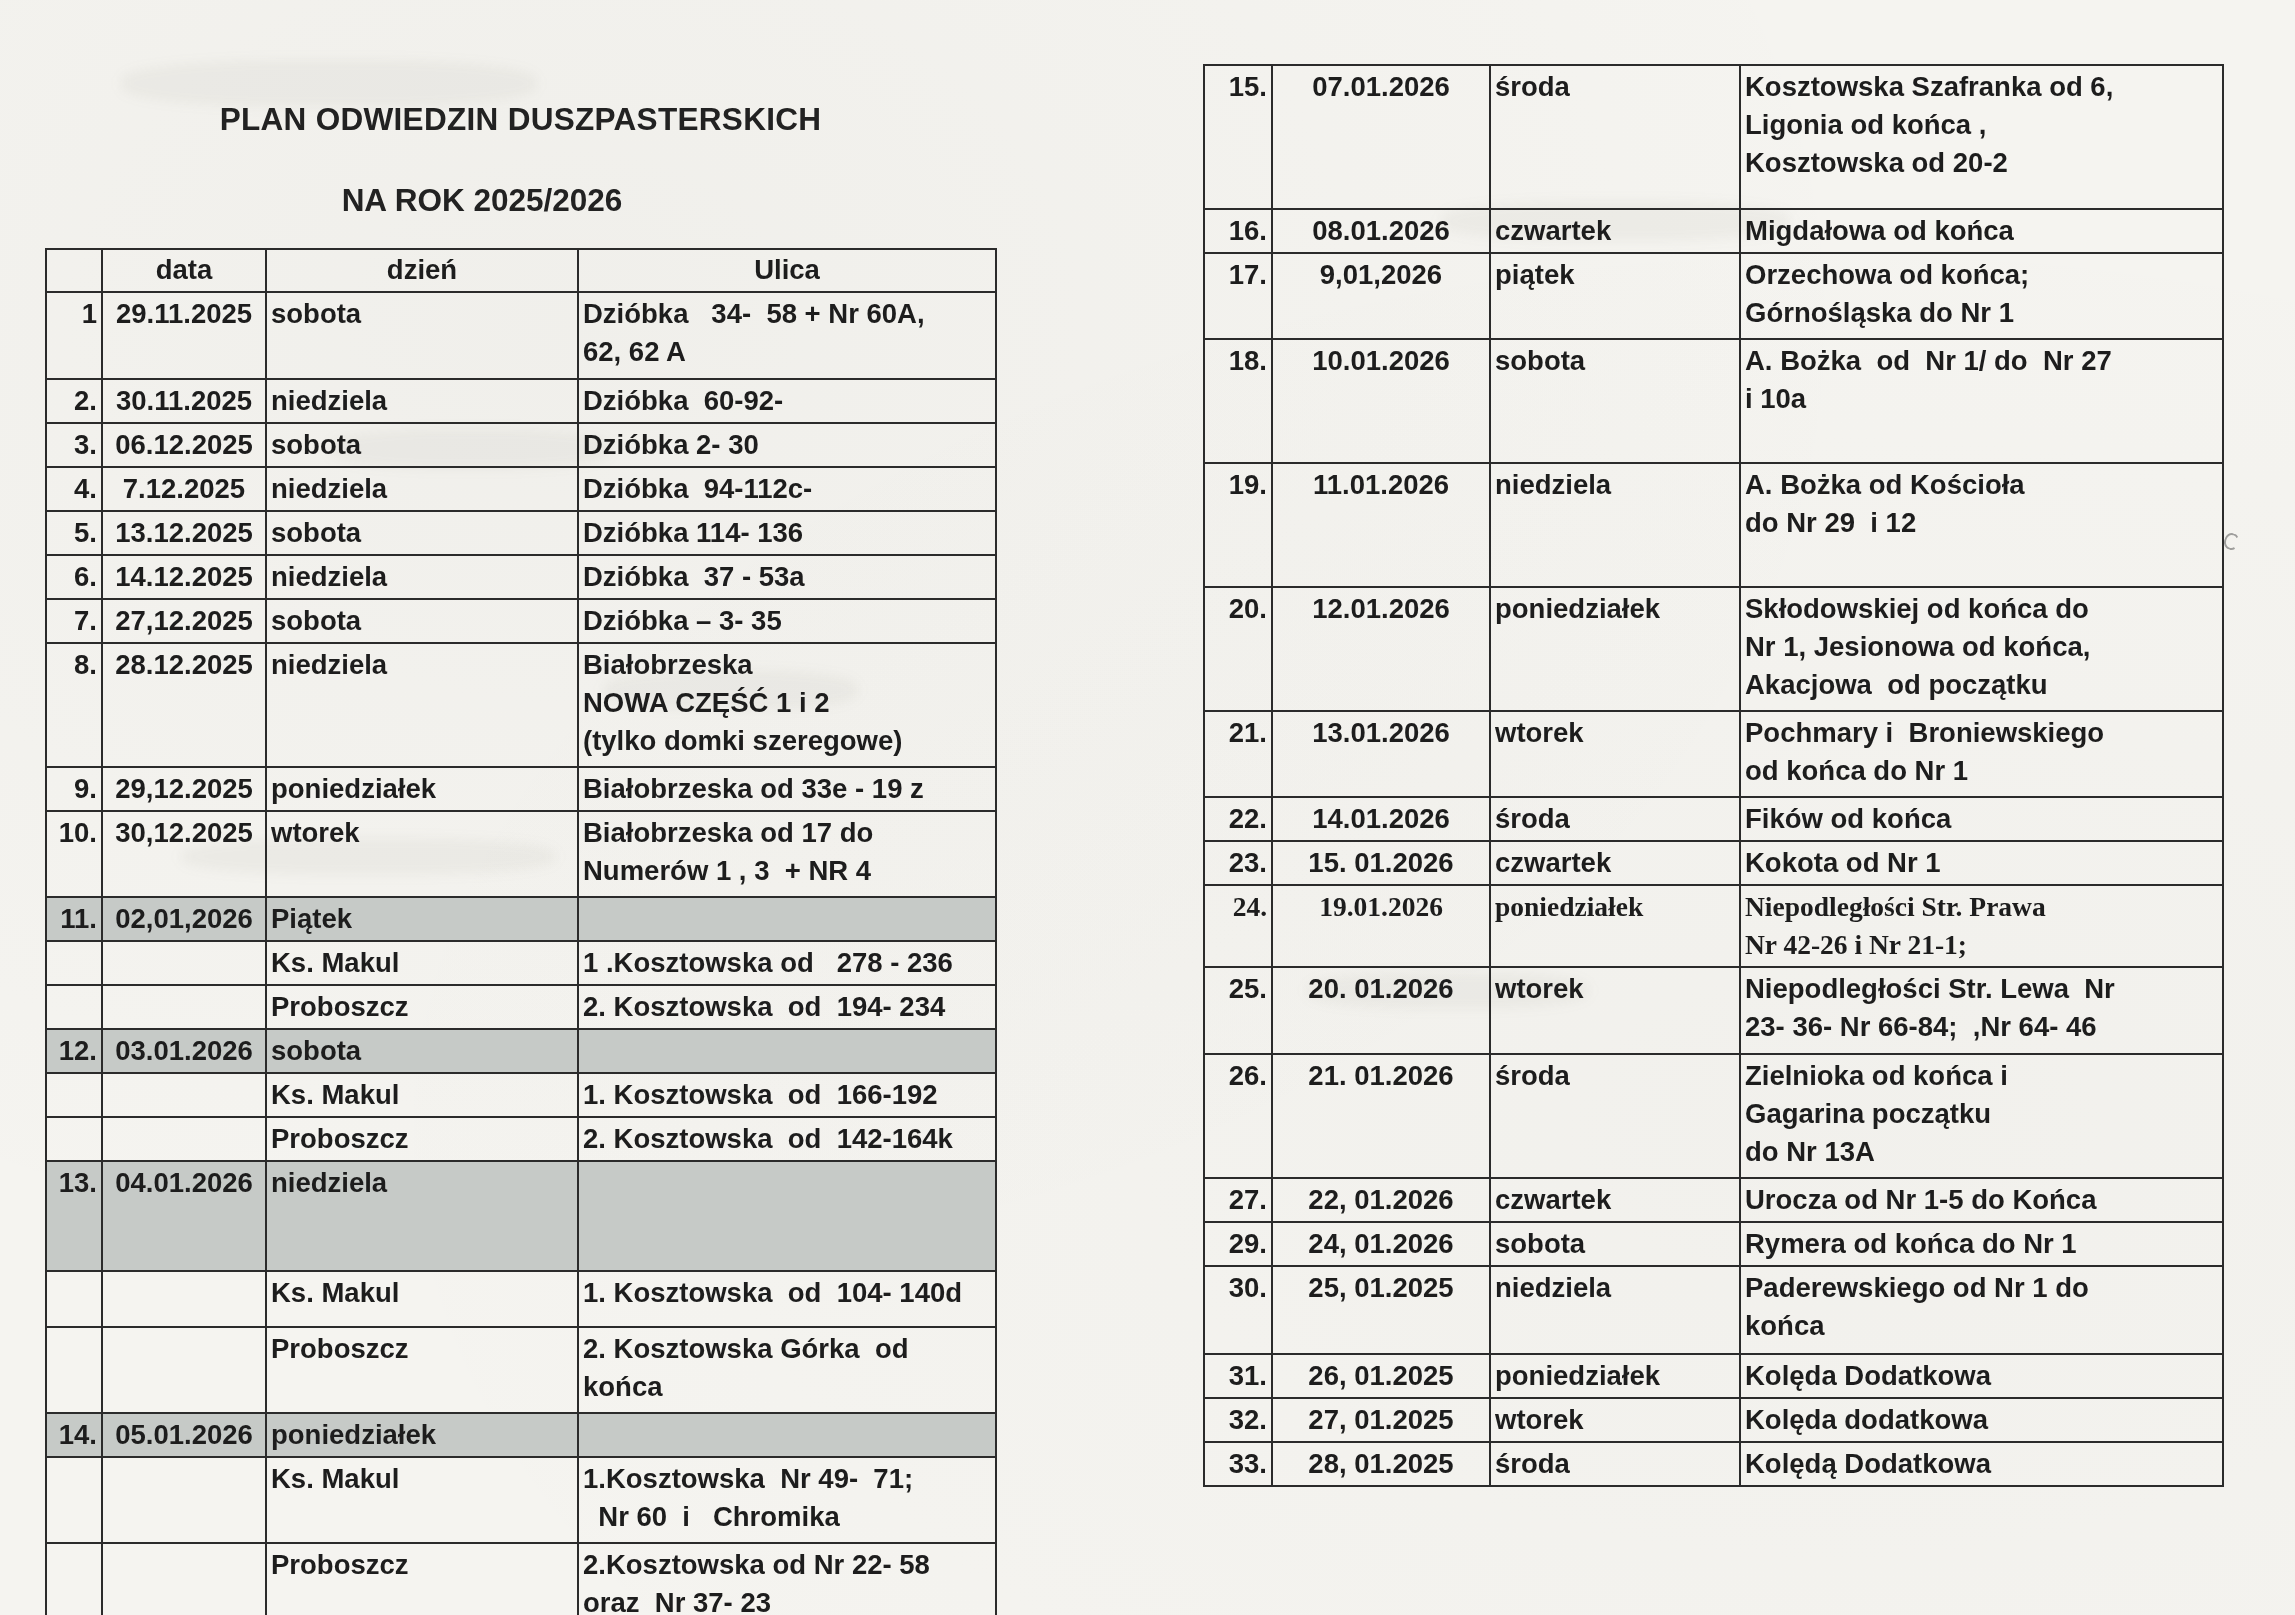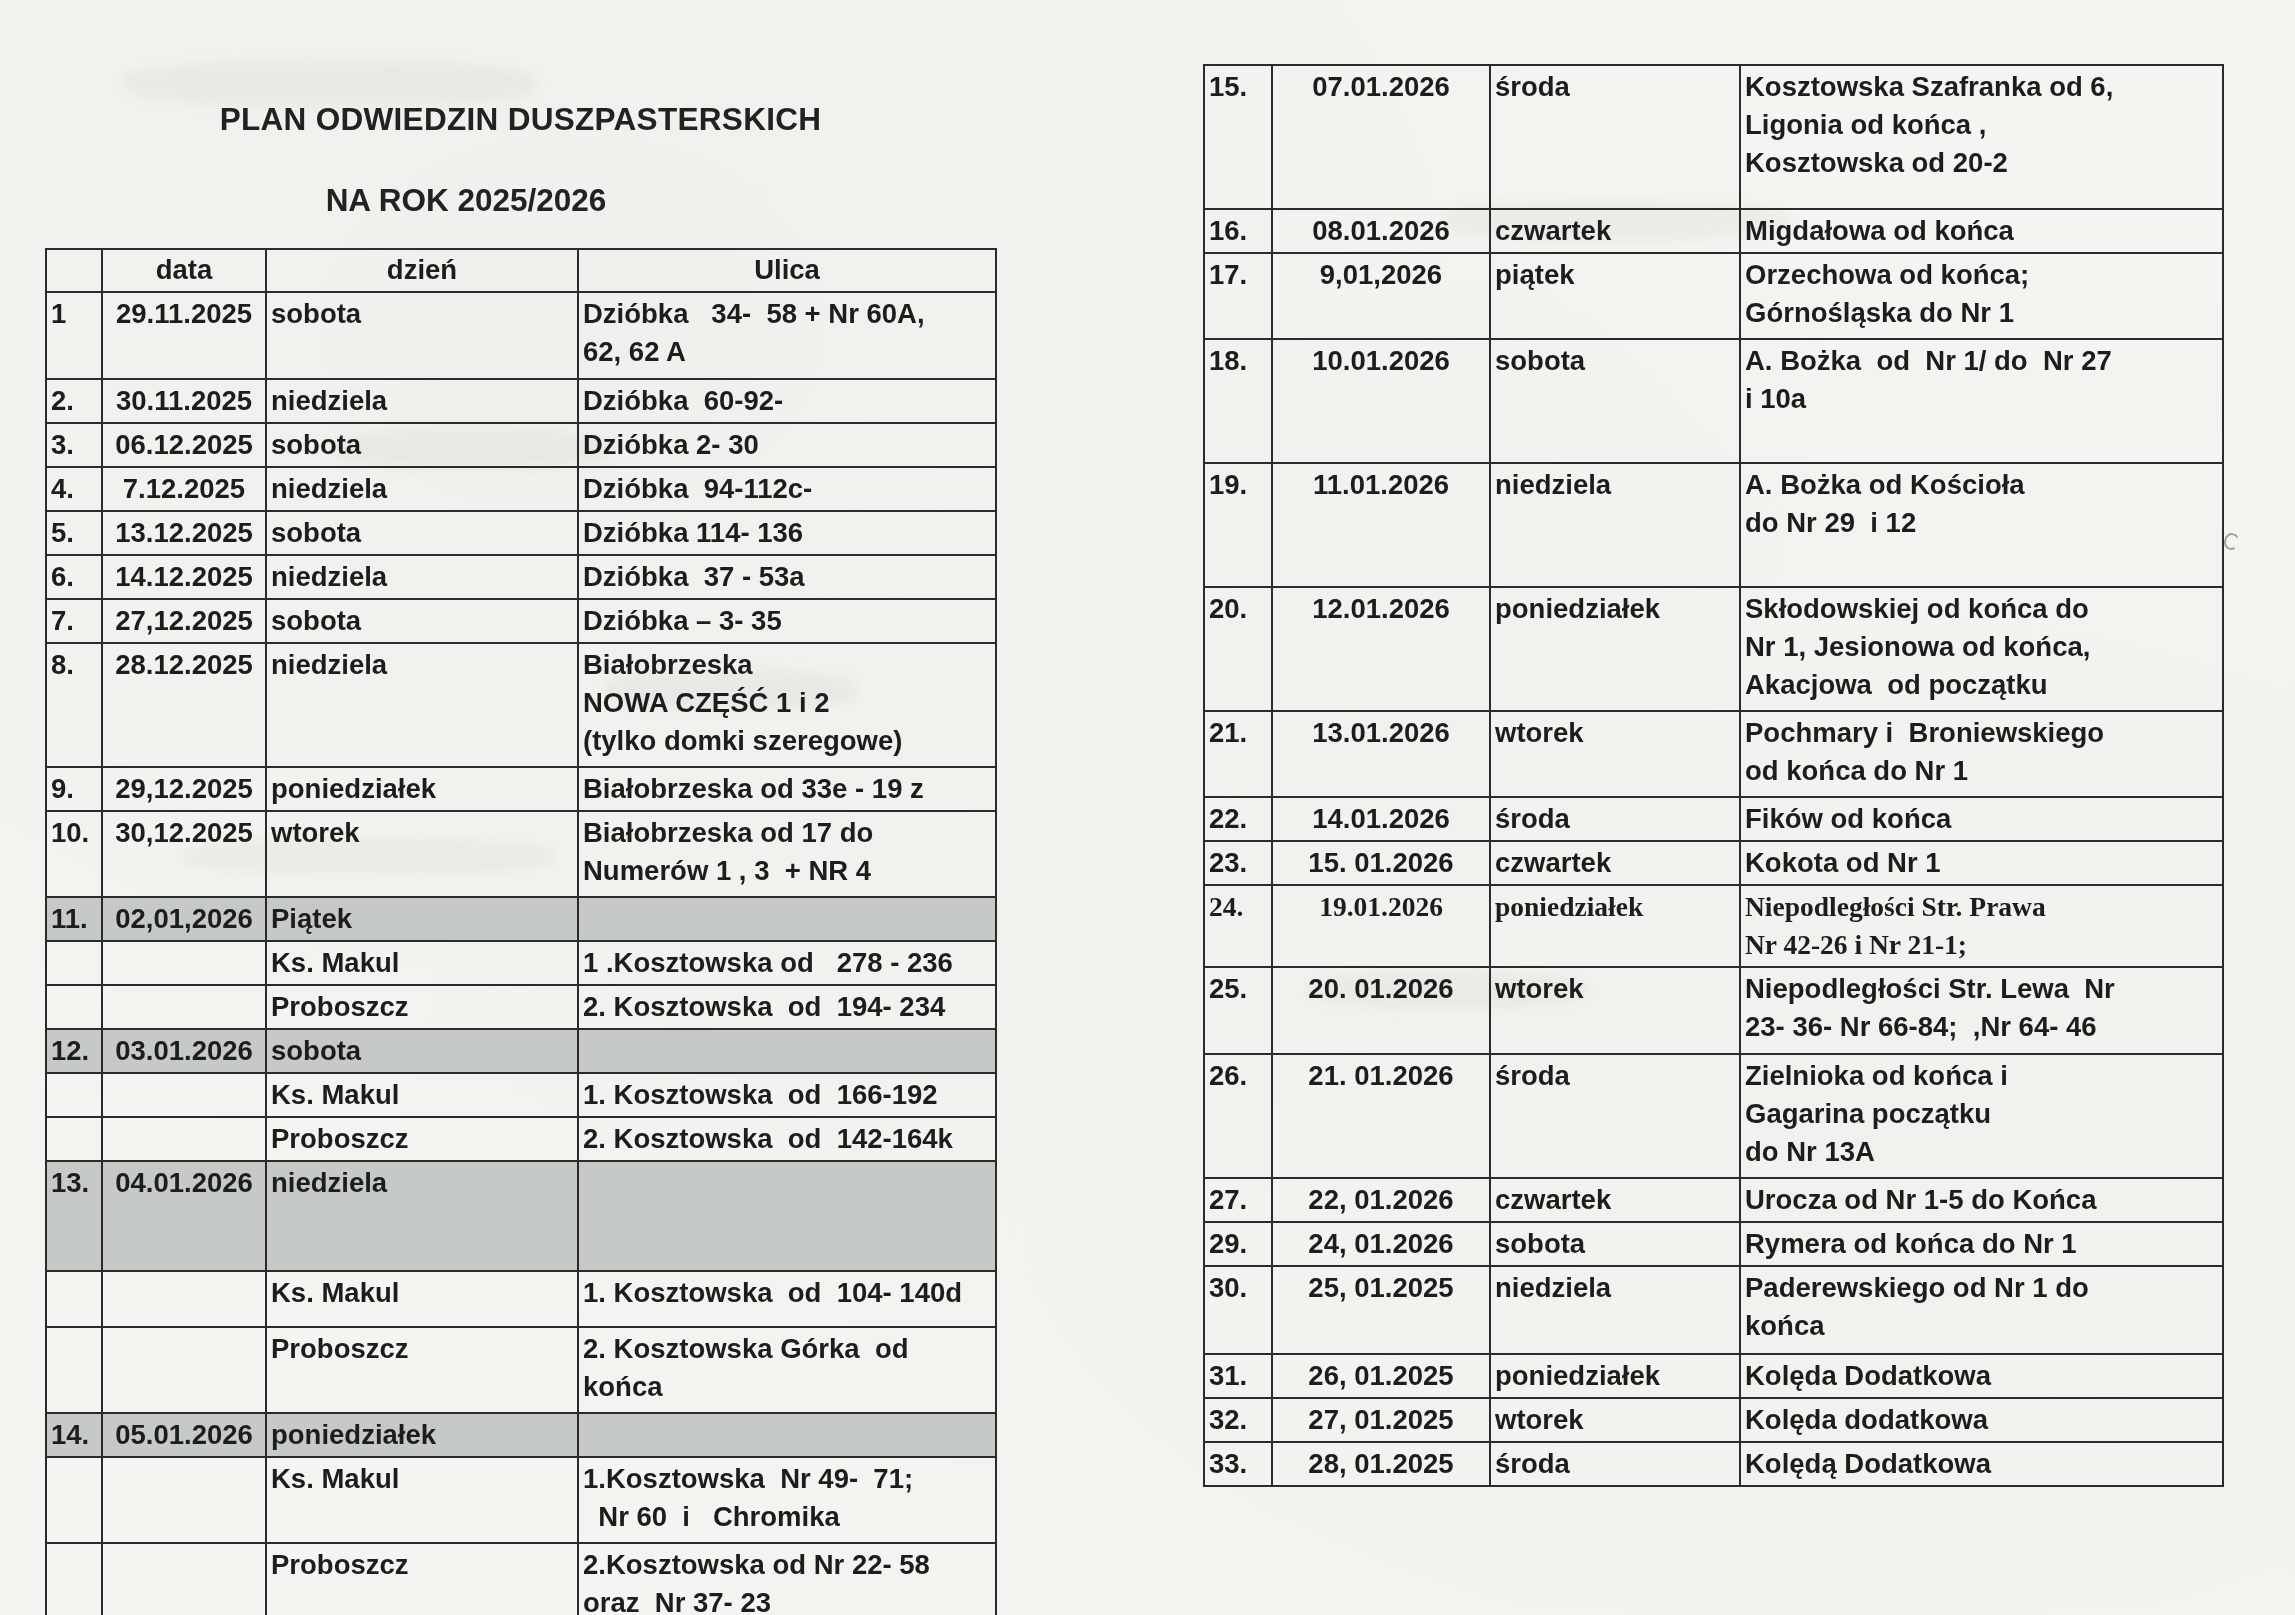--- a/index.html
+++ b/index.html
@@ -16,39 +16,39 @@
     -webkit-font-smoothing: antialiased;
   }
   .page-title {
     position: absolute; left: 45px; top: 101px; width: 951px;
     text-align: center; font-size: 31.5px; font-weight: bold;
     letter-spacing: 0.3px; margin: 0; color: #222;
   }
   .page-subtitle {
     position: absolute; left: 0px; top: 182px; width: 932px;
     text-align: center; font-size: 31.5px; font-weight: bold;
-    margin: 0; color: #222;
+    margin: 0; color: #222; padding-left: 16px;
   }
   table.tbl {
     position: absolute;
     border-collapse: collapse;
     table-layout: fixed;
     font-size: 27.5px; font-weight: bold; line-height: 38px;
     color: #1d1d1d;
   }
   table.tbl td, table.tbl th {
     border: 2px solid #2b2b2b;
     vertical-align: top;
     padding: 2px 4px;
     overflow: hidden;
   }
   table.tbl th { text-align: center; font-size: 27.5px; padding: 1.3px 2.7px; }
   #left-table  { left: 45px;  top: 248px; width: 951px; }
   #right-table { left: 1203px; top: 64px; width: 1020px; }
-  .c-num  { text-align: left; padding-left: 1.3px; padding-right: 1.3px; }
+  .c-num  { text-align: right; padding-left: 1.3px; padding-right: 1.3px; }
   .c-date { text-align: center; white-space: pre-wrap; }
   .c-day  { text-align: left; padding-left: 13.4px; white-space: pre-wrap; }
   .c-street { text-align: left; padding-left: 8px; white-space: pre-wrap; }
   tr.shaded td { background: #c6cac7; }
   
   .smudge {
     position: absolute; pointer-events: none;
     background: rgba(110,110,100,0.055);
     filter: blur(6px); border-radius: 40%;
   }

